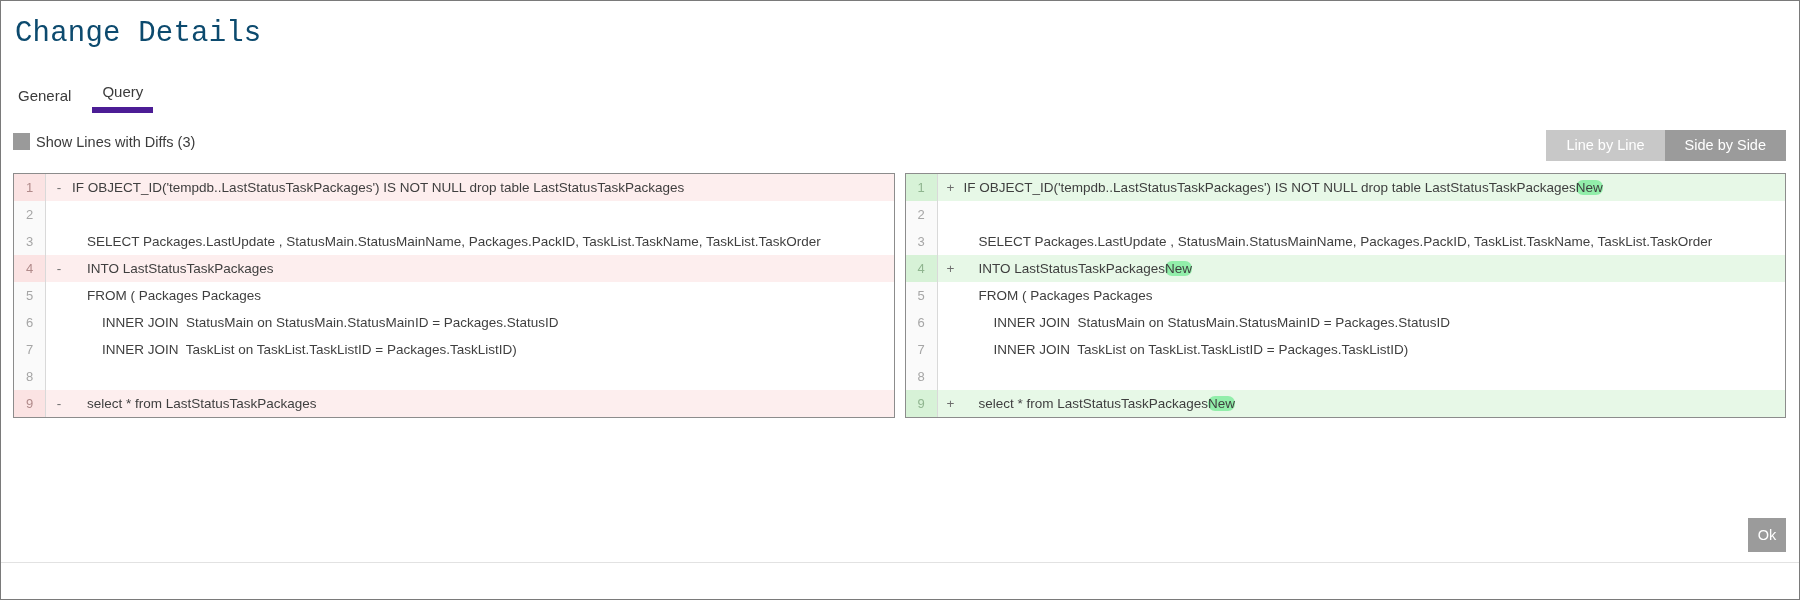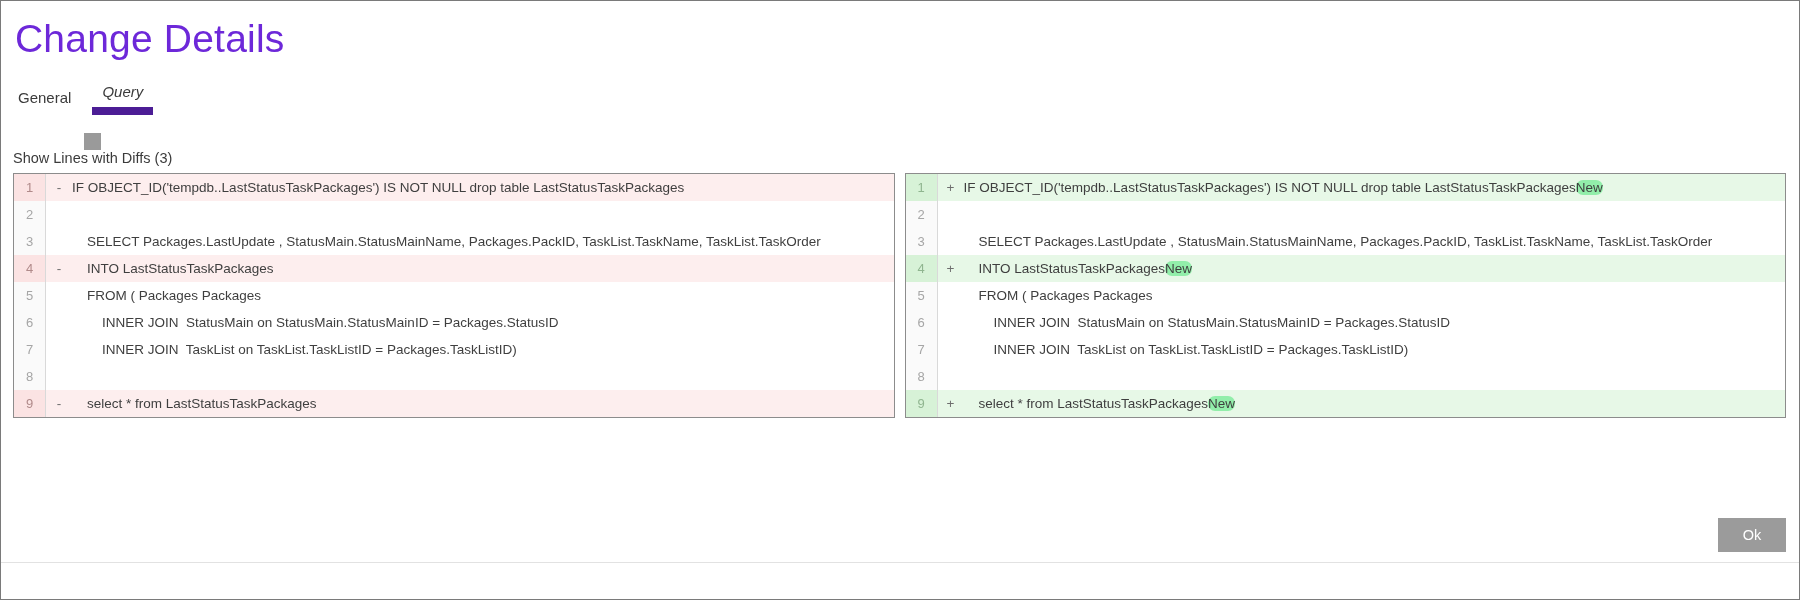--- a/index.html
+++ b/index.html
@@ -21,25 +21,26 @@
     background: #ffffff;
     border: 1px solid #7a7a7a;
     box-sizing: border-box;
   }
 
   
   .page-title {
     position: absolute;
     left: 14px;
     top: 16px;
-    font-size: 39px;
+    font-size: 29px;
     font-weight: 300;
-    color: #6d28d9;
+    color: #0c4a6e;
     letter-spacing: 0.2px;
     white-space: nowrap;
+    font-family: Liberation Mono, monospace;
   }
 
   
   .tabs {
     position: absolute;
     left: 15px;
     top: 82px;
     display: flex;
     align-items: flex-end;
     gap: 11px;
@@ -47,32 +48,31 @@
   .tab {
     font-size: 15px;
     color: #3b3b3b;
     padding: 0 10px 7px 10px;
     cursor: pointer;
     border-bottom: 2px solid transparent;
     white-space: nowrap;
   }
   .tab:first-child { padding-left: 2px; }
   .tab.active {
-    border-bottom: 8px solid #4c1d95;
-    font-style: italic;
+    border-bottom: 6px solid #4c1d95;
   }
 
   
   .opt-row {
     position: absolute;
     left: 12px;
     top: 132px;
     display: flex;
     align-items: center;
-    flex-direction: column;
+    gap: 6px;
   }
   .checkbox {
     width: 17px;
     height: 17px;
     background: #9a9a9a;
     border: 1px solid #9a9a9a;
     box-sizing: border-box;
     cursor: pointer;
     flex: 0 0 auto;
   }
@@ -174,21 +174,21 @@
     left: 0;
     right: 0;
     bottom: 36px;
     height: 1px;
     background: #e2e2e2;
   }
   .ok-btn {
     position: absolute;
     right: 13px;
     bottom: 47px;
-    width: 68px;
+    width: 38px;
     height: 34px;
     background: #9b9b9b;
     color: #ffffff;
     font-size: 14.5px;
     display: flex;
     align-items: center;
     justify-content: center;
     cursor: pointer;
     user-select: none;
   }
@@ -203,20 +203,24 @@
   <div class="tabs">
     <div class="tab">General</div>
     <div class="tab active">Query</div>
   </div>
 
   <div class="opt-row">
     <div class="checkbox"></div>
     <div class="opt-label">Show Lines with Diffs (3)</div>
   </div>
 
+  <div class="mode-toggle">
+    <div class="mode-btn">Line by Line</div>
+    <div class="mode-btn selected">Side by Side</div>
+  </div>
 
   <div class="diff-wrap">
     <div class="diff-pane left" id="pane-left">
         <div class="dline del">
           <div class="gutter-num">1</div>
           <div class="gutter-sign">-</div>
           <div class="code"><span>IF OBJECT_ID('tempdb..LastStatusTaskPackages') IS NOT NULL drop table LastStatusTaskPackages</span></div>
         </div>
         <div class="dline same">
           <div class="gutter-num">2</div>

